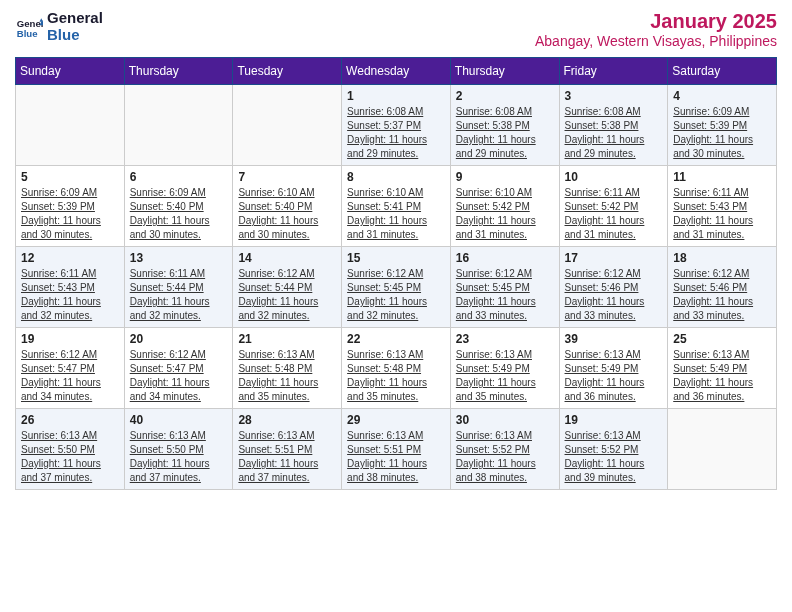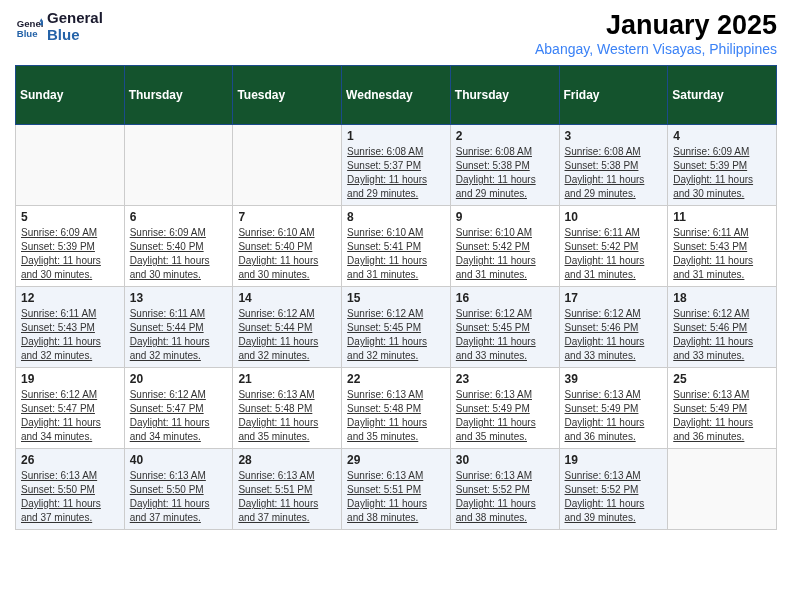--- a/index.html
+++ b/index.html
@@ -22,39 +22,39 @@
       gap: 4px;
     }
     .logo-icon {
       width: 28px;
       height: 28px;
     }
     .title-block {
       text-align: right;
     }
     .month-title {
-      font-size: 27px;
+      font-size: 20px;
       font-weight: bold;
-      color: #000000;
+      color: #be185d;
     }
     .location {
       font-size: 14px;
-      color: #3b82f6;
+      color: #be185d;
     }
     table {
       width: 100%;
       border-collapse: collapse;
       table-layout: fixed;
     }
     thead tr th {
-      background: #14532d;
+      background: #4c1d95;
       color: #fff;
       font-size: 12px;
-      font-weight: bold;
-      padding: 22px 4px;
+      font-weight: normal;
+      padding: 6px 4px;
       text-align: left;
       border: 1px solid #1a4a8a;
     }
     tbody tr td {
       border: 1px solid #ccc;
       vertical-align: top;
       padding: 4px 5px;
       height: 80px;
       background: #fff;
       font-size: 10.5px;

